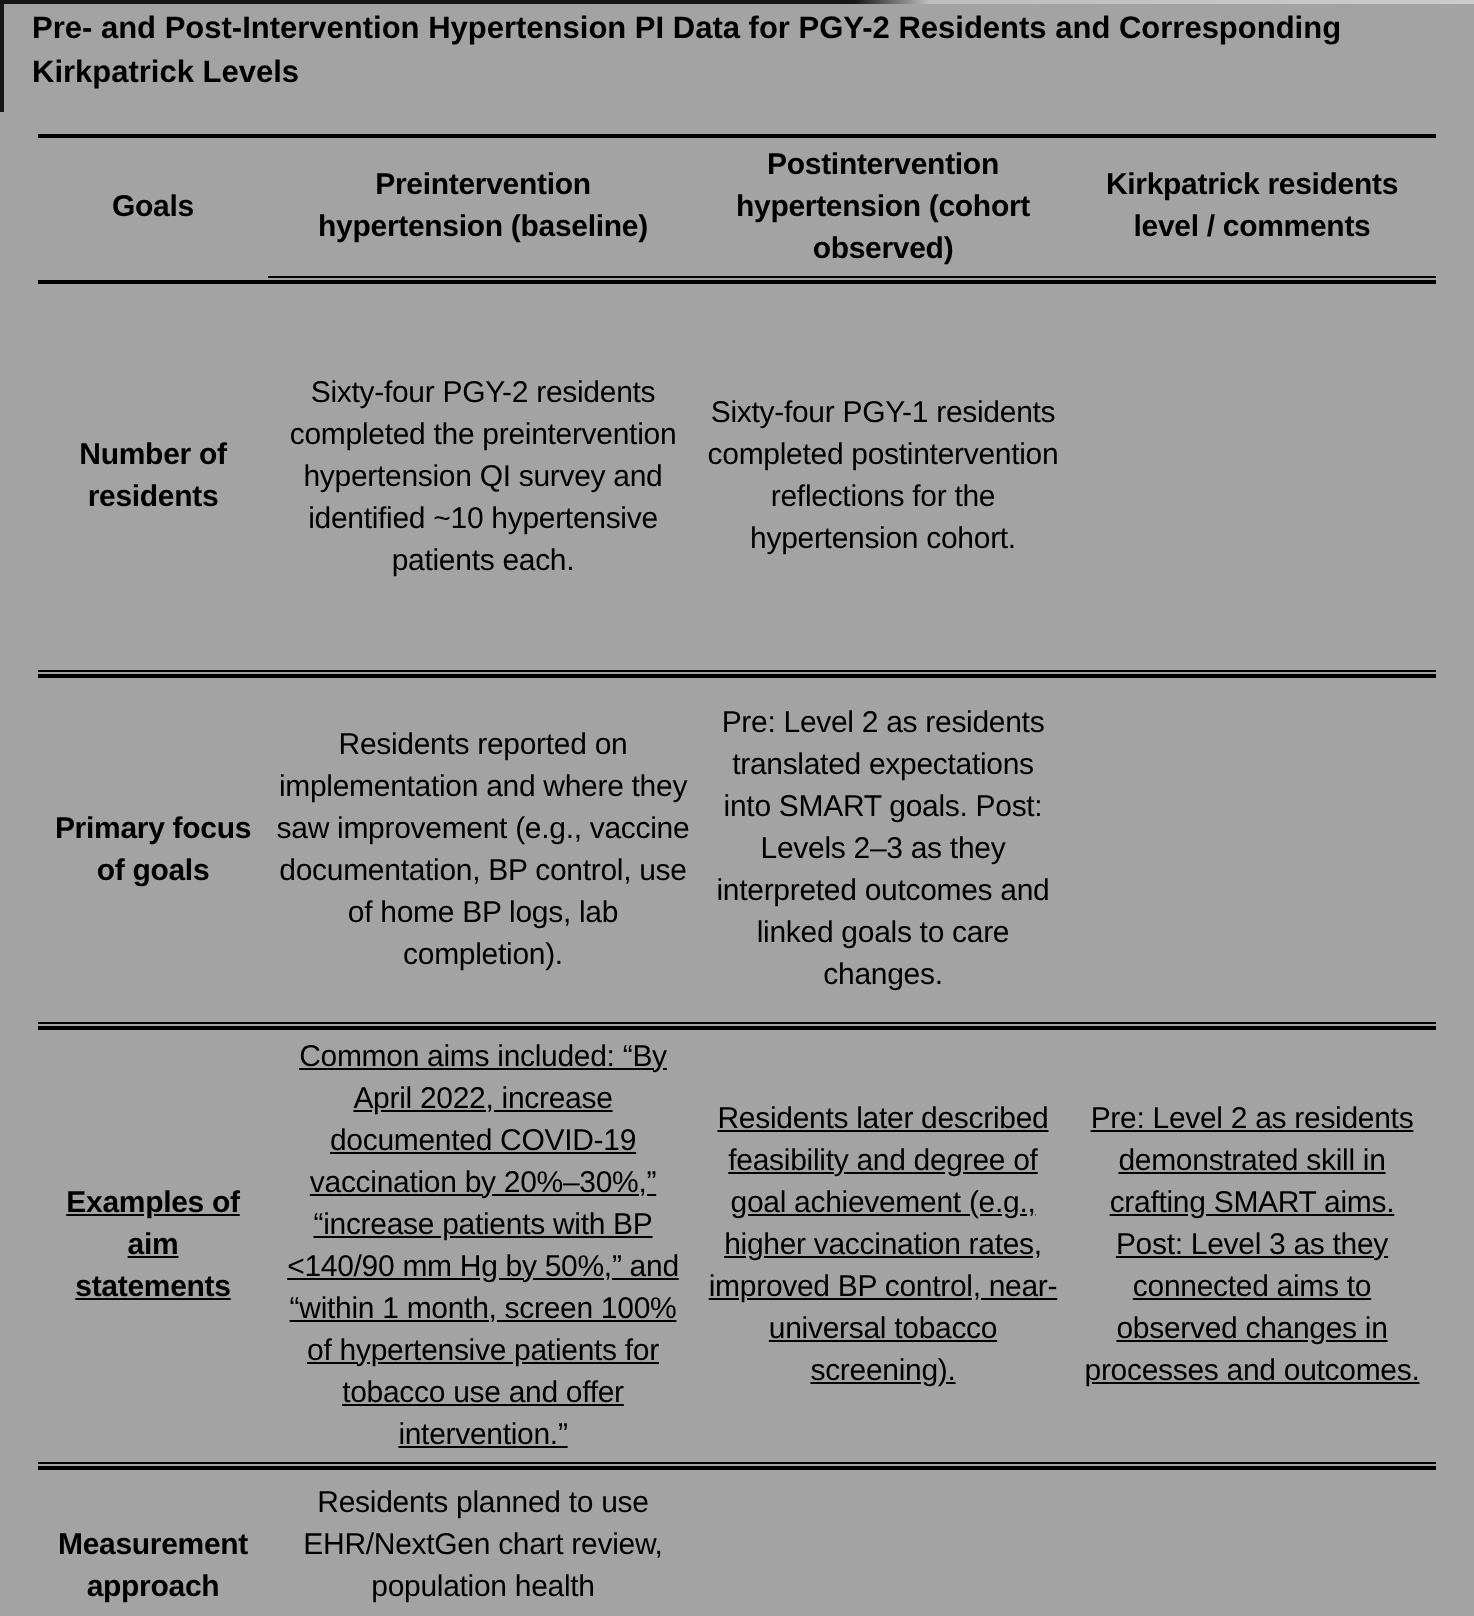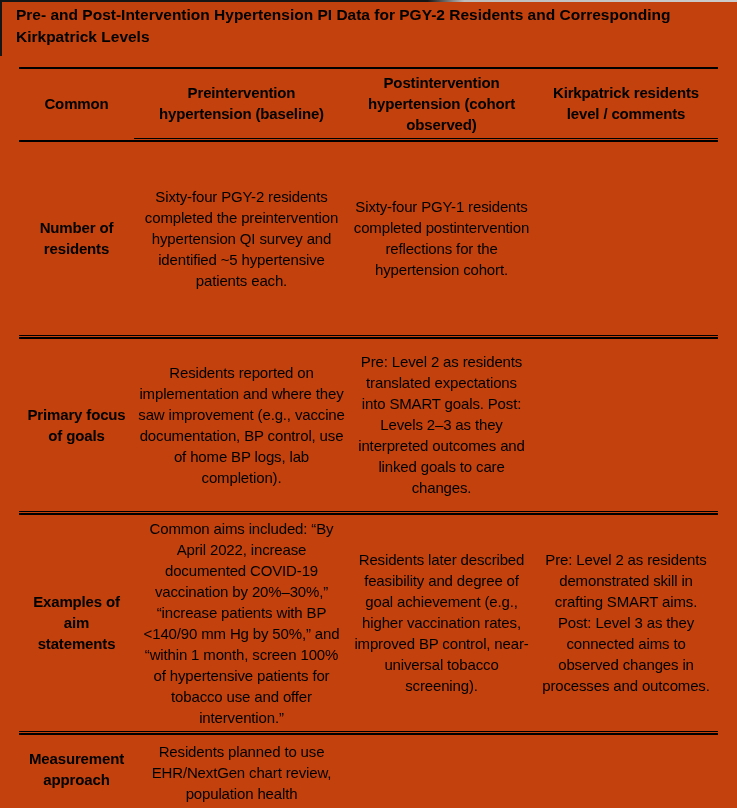--- a/index.html
+++ b/index.html
@@ -1,21 +1,21 @@
 <!DOCTYPE html>
 <html><head>
 <meta charset="utf-8">
 <style>
   * { margin: 0; padding: 0; box-sizing: border-box; }
   html, body { background: #ffffff; }
   .page {
     position: relative;
     width: 737px;
     height: 808px;
-    background: #c2410c;
+    background: #a3a3a3;
     overflow: hidden;
     color: #000000;
     font-family: "Liberation Sans", sans-serif;
   }
   .top-edge {
     position: absolute; top: 0; left: 0; width: 737px; height: 2px;
     background: linear-gradient(to right, #161616 0%, #161616 58%, #bdbdbd 63%, #cccccc 100%);
   }
   .left-edge {
     position: absolute; top: 0; left: 0; width: 2px; height: 56px;
@@ -39,23 +39,23 @@
     text-align: center;
     padding: 3px 6px;
     font-size: 15px; line-height: 21px;
     letter-spacing: -0.15px;
   }
   .c3 { padding-left: 4px; padding-right: 4px; }
   .header .cell { font-weight: 700; min-height: 66px; }
   .domain { font-weight: 700; }
   .r1 .cell { min-height: 193px; }
   .r2 .cell { min-height: 172px; }
-  .r3 .cell { min-height: 212px; }
+  .r3 .cell { min-height: 212px; text-decoration: underline; }
   .r4 .cell { align-items: flex-start; padding-top: 6px; }
-  .r4 .domain { padding-top: 13px; }
+  .r4 .domain { padding-top: 27px; }
   .header-sep, .row-sep { position: relative; height: 4px; }
   .hline { position: absolute; height: 1.4px; background: #000; }
   .seg-upper { top: 0; left: 115px; right: 0; }
   .seg-lower { bottom: 0; left: 0; right: 0; }
   .l1 { top: 0; left: 0; right: 0; }
   .l2 { bottom: 0; left: 0; right: 0; }
 </style>
 </head>
 <body>
 
@@ -65,34 +65,34 @@
 
   <div class="title">
     <span>Pre- and Post-Intervention Hypertension PI Data for PGY-2 Residents and Corresponding</span>
     <span>Kirkpatrick Levels</span>
   </div>
 
   <div class="table">
     <div class="rule-top"></div>
 
     <div class="row header">
-      <div class="cell c1">Common</div>
+      <div class="cell c1">Goals</div>
       <div class="cell c2">Preintervention hypertension (baseline)</div>
       <div class="cell c3">Postintervention hypertension (cohort observed)</div>
       <div class="cell c4">Kirkpatrick residents level / comments</div>
     </div>
 
     <div class="header-sep">
       <div class="hline seg-upper"></div>
       <div class="hline seg-lower"></div>
     </div>
 
     <div class="row body r1">
       <div class="cell c1 domain">Number of residents</div>
-      <div class="cell c2">Sixty-four PGY-2 residents completed the preintervention hypertension QI survey and identified ~5 hypertensive patients each.</div>
+      <div class="cell c2">Sixty-four PGY-2 residents completed the preintervention hypertension QI survey and identified ~10 hypertensive patients each.</div>
       <div class="cell c3">Sixty-four PGY-1 residents completed postintervention reflections for the hypertension cohort.</div>
     </div>
 
     <div class="row-sep">
       <div class="hline l1"></div>
       <div class="hline l2"></div>
     </div>
 
     <div class="row body r2">
       <div class="cell c1 domain">Primary focus of goals</div>

